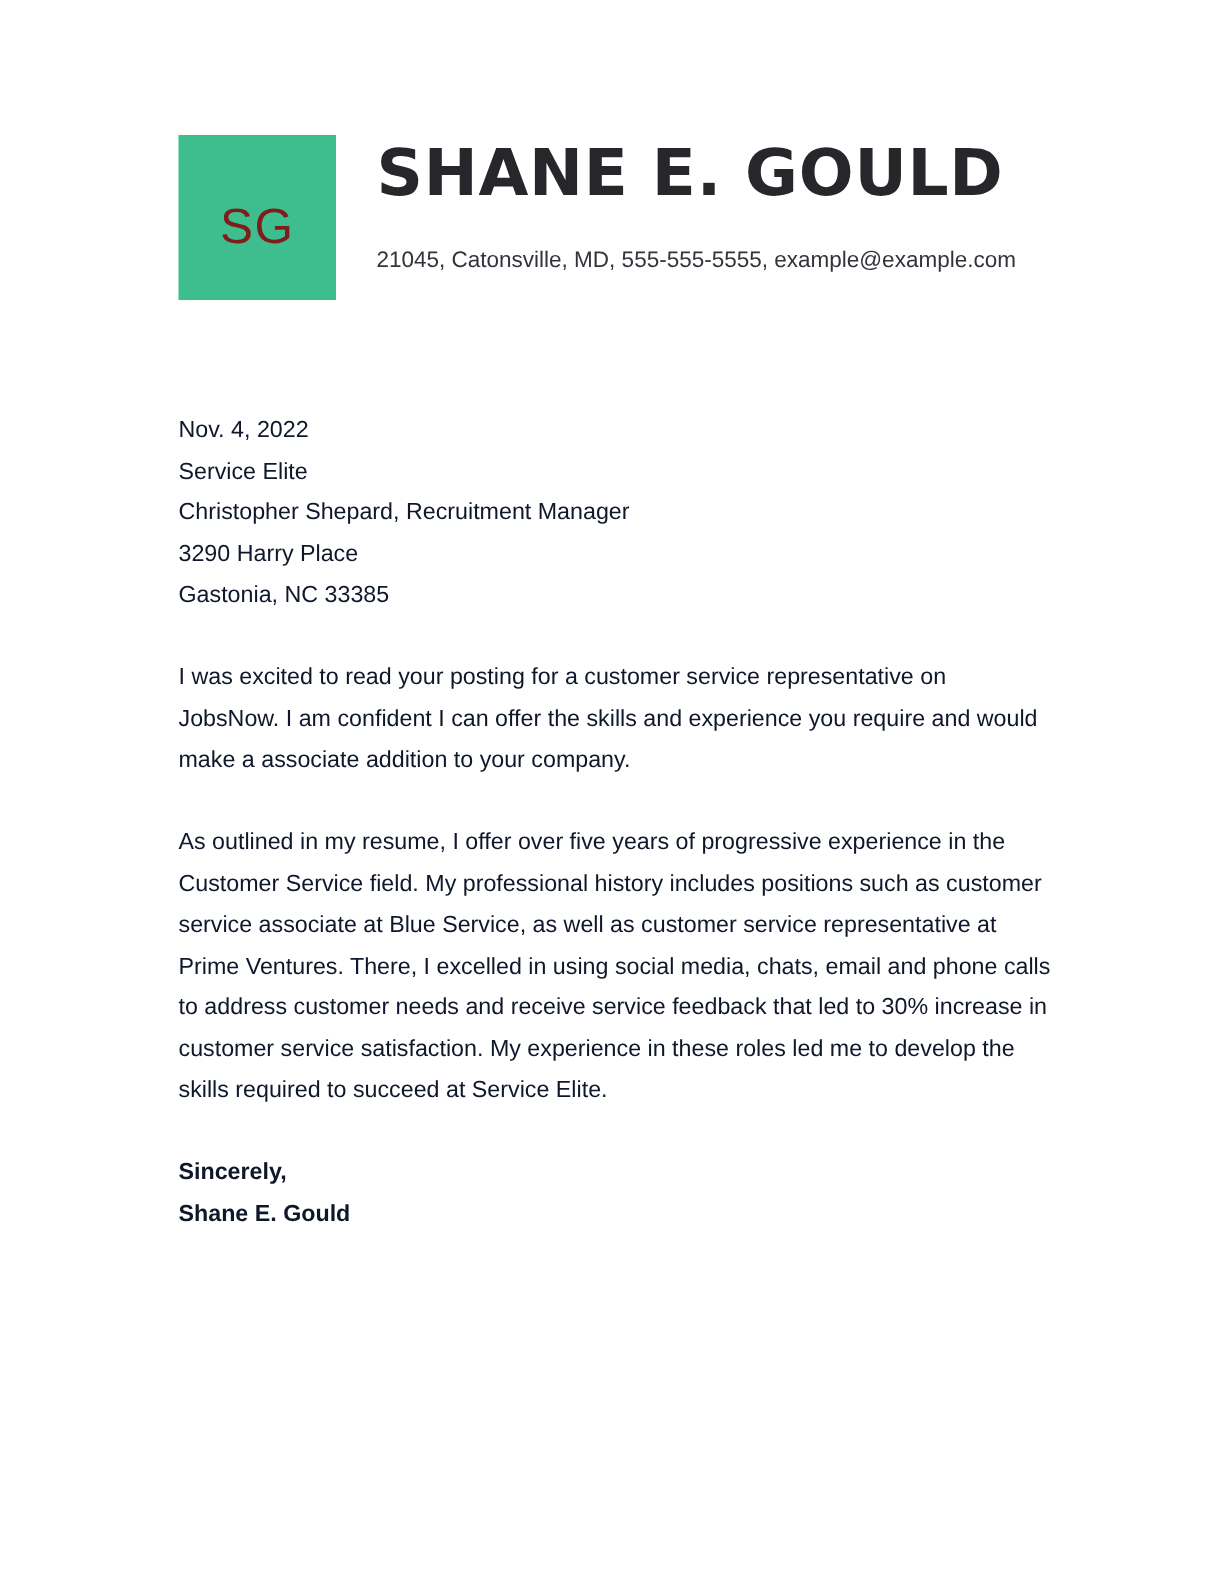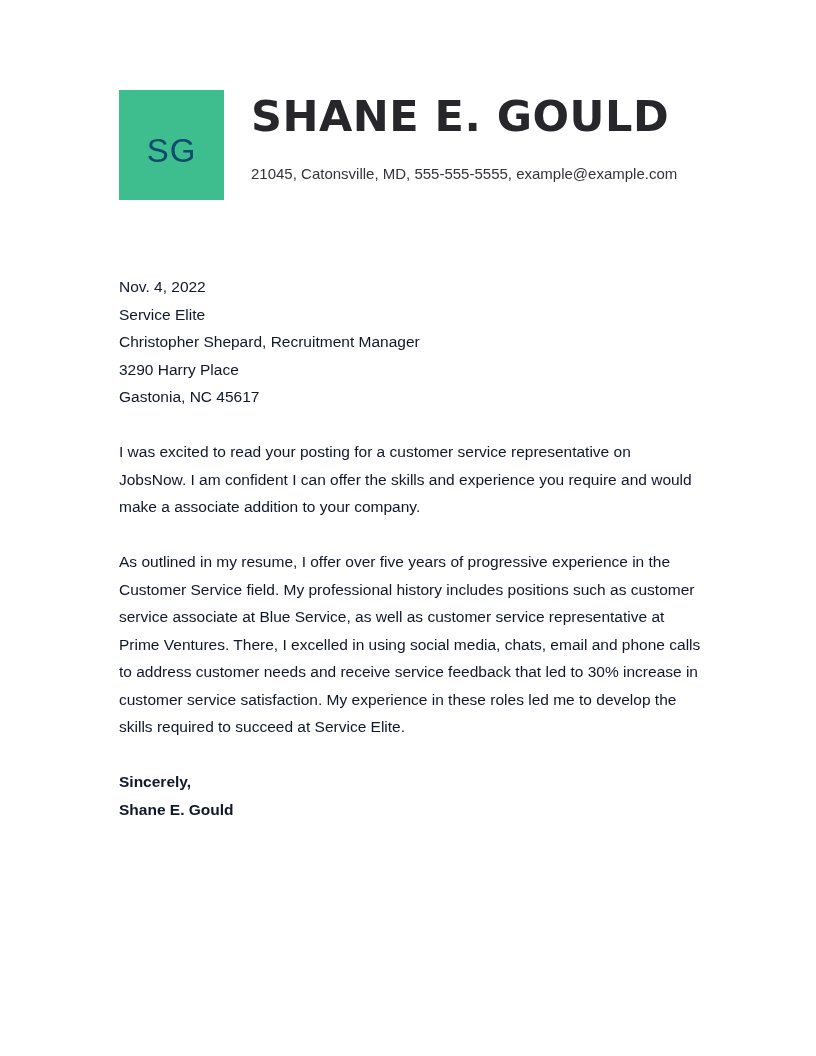--- a/index.html
+++ b/index.html
@@ -27,21 +27,21 @@
   .monogram {
     flex: 0 0 auto;
     width: 105px;
     height: 110px;
     background: #3ebe8e;
     display: flex;
     align-items: center;
     justify-content: center;
   }
   .monogram-text {
-    color: #0c4a6e;
+    color: #7f1d1d;
     font-size: 33px;
     font-weight: 400;
     letter-spacing: 1px;
     margin-top: 12px;
   }
   .header-text {
     padding-top: 2px;
     min-width: 0;
   }
   .name {
@@ -88,21 +88,21 @@
   </header>
 
   <main class="letter-body">
 
     <div class="line">Nov. 4, 2022</div>
 
     <div class="recipient-block">
       <div class="line">Service Elite</div>
       <div class="line">Christopher Shepard, Recruitment Manager</div>
       <div class="line">3290 Harry Place</div>
-      <div class="line">Gastonia, NC 45617</div>
+      <div class="line">Gastonia, NC 33385</div>
     </div>
 
 
     <p class="para">I was excited to read your posting for a customer service representative on JobsNow. I am confident I can offer the skills and experience you require and would make a associate addition to your company.</p>
 
     <p class="para">As outlined in my resume, I offer over five years of progressive experience in the Customer Service field. My professional history includes positions such as customer service associate at Blue Service, as well as customer service representative at Prime Ventures. There, I excelled in using social media, chats, email and phone calls to address customer needs and receive service feedback that led to 30% increase in customer service satisfaction. My experience in these roles led me to develop the skills required to succeed at Service Elite.</p>
 
 
     <div class="closing-block">
       <div class="line">Sincerely,</div>

